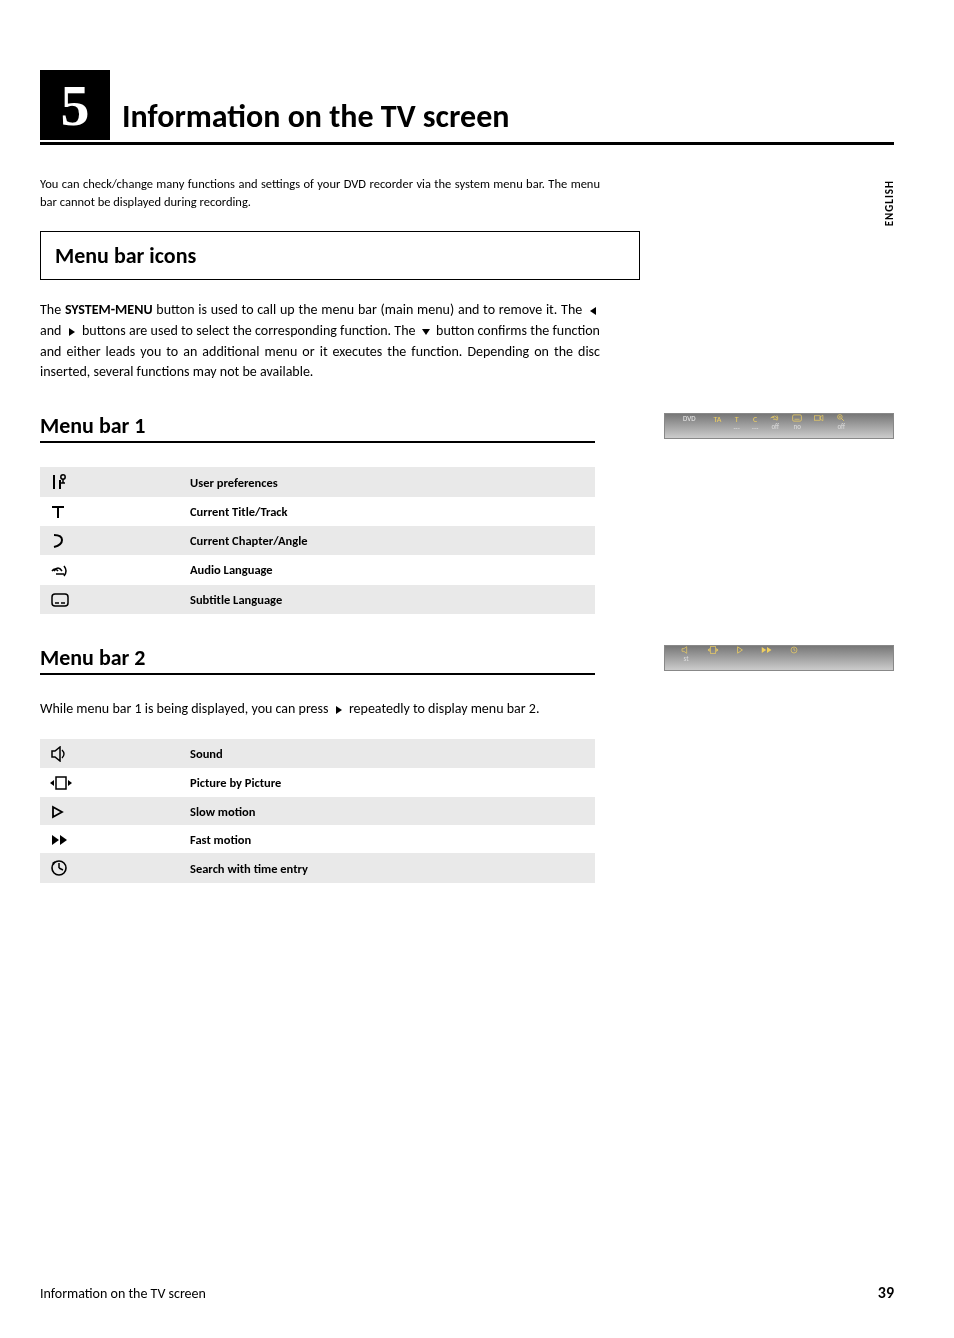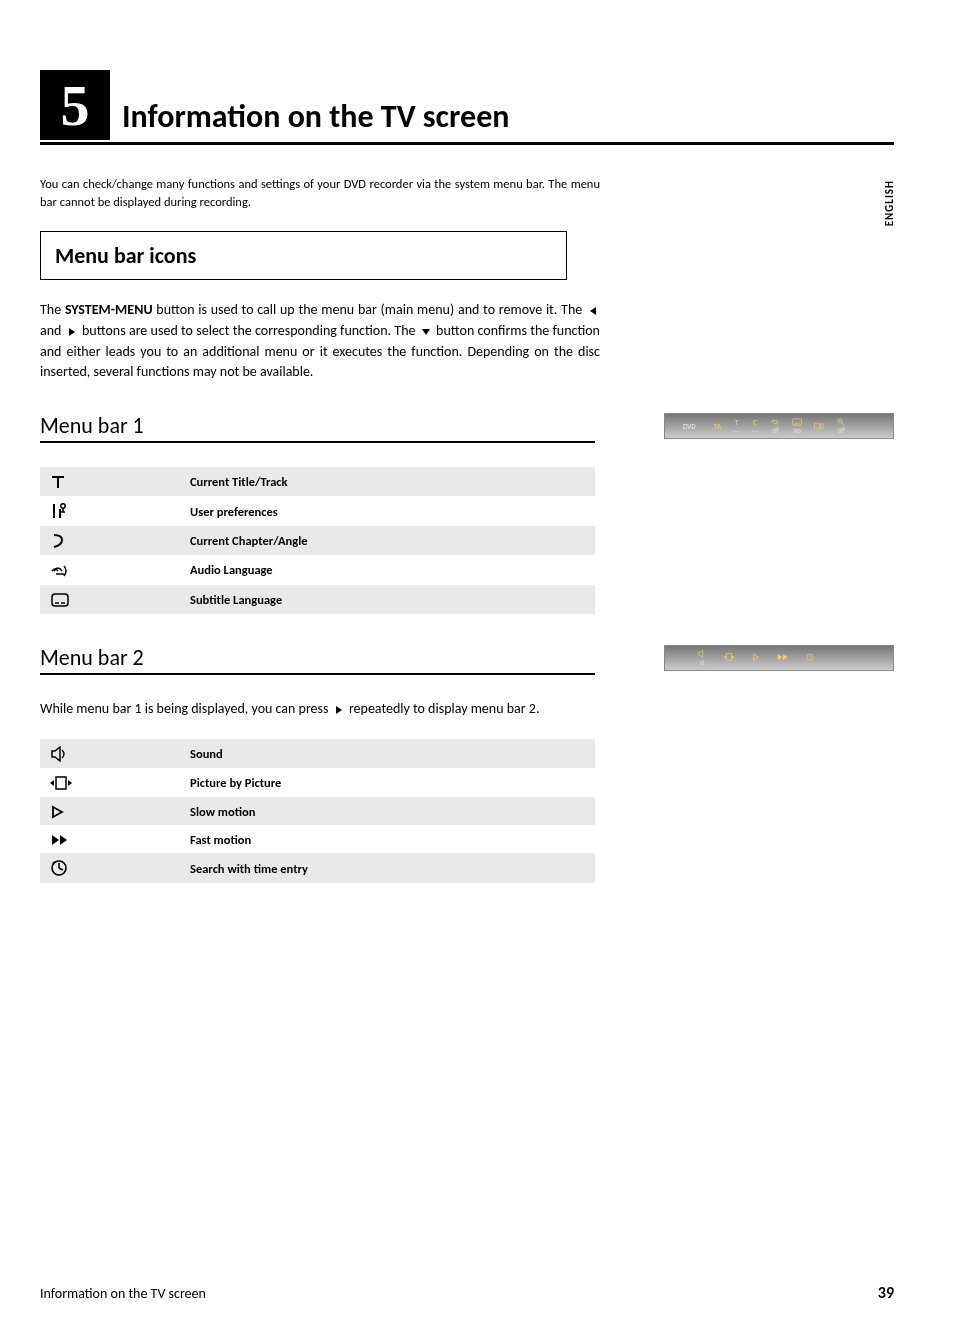--- a/index.html
+++ b/index.html
@@ -15,37 +15,37 @@
   .chapter-header { display: flex; align-items: flex-end; gap: 12px; margin-top: 10px; }
   .chapter-num-box {
     width: 70px; height: 70px; background: #000; color: #fff;
     display: flex; align-items: center; justify-content: center;
     font-size: 58px; font-weight: 900; font-family: Georgia, serif;
   }
   .chapter-title { font-size: 32px; font-weight: 700; padding-bottom: 4px; }
   .hr-thick { border: none; border-top: 3px solid #000; margin-top: 2px; margin-bottom: 30px; }
   .intro { font-size: 12.5px; line-height: 1.45; max-width: 560px; text-align: justify; margin-bottom: 20px; }
   .section-box {
-    border: 1px solid #000; padding: 10px 14px; width: 527px;
+    border: 1px solid #000; padding: 10px 14px; width: 600px;
     font-size: 22px; font-weight: 700; margin-bottom: 20px;
   }
   .section-text { font-size: 14px; line-height: 1.45; max-width: 560px; text-align: justify; margin-bottom: 20px; }
   .menu-heading-row { display: flex; align-items: flex-end; justify-content: space-between; gap: 30px; margin-top: 30px; }
-  .menu-heading { font-size: 22px; font-weight: 400; }
+  .menu-heading { font-size: 22px; font-weight: 700; }
   .menu-heading-rule { border: none; border-top: 2px solid #000; width: 555px; margin-top: 2px; margin-bottom: 24px; }
   .icon-table { width: 555px; border-collapse: collapse; font-size: 12.5px; }
   .icon-table tr:nth-child(odd) td { background: #e9e9e9; }
   .icon-table td { padding: 6px 10px; }
   .icon-table td.icon-cell { width: 140px; vertical-align: middle; }
   .icon-table td.label-cell { font-weight: 700; }
   .osd-strip {
     width: 230px; height: 26px;
     background: linear-gradient(#777, #ccc);
     border: 1px solid #888;
-    display: flex; align-items: center; justify-content: flex-start;
+    display: flex; align-items: flex-start; justify-content: flex-start;
     gap: 12px; padding-left: 18px;
     font-size: 8px; color: #f0d060;
   }
   .osd-cell{ display:flex; flex-direction:column; align-items:center; gap:1px; }
   .osd-sub{ color:#ddd; font-size:7px; line-height:1; }
   .lang-tab {
     position: absolute; right: 58px; top: 180px;
     writing-mode: vertical-rl; transform: rotate(180deg);
     font-size: 11px; font-weight: 700; letter-spacing: 1px;
   }
@@ -143,42 +143,42 @@
       </span>
     </div>
   </div>
 </div>
 <hr class="menu-heading-rule">
 
 <table class="icon-table">
   <tbody>
       <tr>
     <td class="icon-cell">
-      <svg class="ico" width="16" height="16" viewBox="0 0 16 16">
-            <line x1="2" y1="3" x2="14" y2="3" stroke="#000" stroke-width="2"></line>
-            <line x1="8" y1="3" x2="8" y2="14" stroke="#000" stroke-width="2"></line>
-          </svg>
-    </td>
-    <td class="label-cell">Current Title/Track</td>
-  </tr>
-  <tr>
-    <td class="icon-cell">
       <svg class="ico" width="18" height="18" viewBox="0 0 18 18">
             <line x1="4" y1="16" x2="4" y2="2" stroke="#000" stroke-width="2"></line>
             <line x1="10" y1="16" x2="10" y2="7" stroke="#000" stroke-width="2"></line>
             <circle cx="13" cy="4" r="2.2" fill="none" stroke="#000" stroke-width="1.5"></circle>
             <line x1="13" y1="6" x2="13" y2="10" stroke="#000" stroke-width="1.5"></line>
             <line x1="11" y1="10" x2="15" y2="10" stroke="#000" stroke-width="1.5"></line>
           </svg>
     </td>
     <td class="label-cell">User preferences</td>
   </tr>
   <tr>
     <td class="icon-cell">
       <svg class="ico" width="16" height="16" viewBox="0 0 16 16">
+            <line x1="2" y1="3" x2="14" y2="3" stroke="#000" stroke-width="2"></line>
+            <line x1="8" y1="3" x2="8" y2="14" stroke="#000" stroke-width="2"></line>
+          </svg>
+    </td>
+    <td class="label-cell">Current Title/Track</td>
+  </tr>
+  <tr>
+    <td class="icon-cell">
+      <svg class="ico" width="16" height="16" viewBox="0 0 16 16">
             <path d="M4 2 Q12 2 12 7 Q12 12 4 14" fill="none" stroke="#000" stroke-width="2"></path>
           </svg>
     </td>
     <td class="label-cell">Current Chapter/Angle</td>
   </tr>
   <tr>
     <td class="icon-cell">
       <svg class="ico" width="20" height="16" viewBox="0 0 20 16">
             <path d="M2 8 Q5 4 8 8 M4 8 Q8 2 12 8 M6 11 L14 11 M14 3 Q18 8 14 13" fill="none" stroke="#000" stroke-width="1.5"></path>
           </svg>
@@ -196,21 +196,21 @@
     <td class="label-cell">Subtitle Language</td>
   </tr>
 </tbody>
   </table>
 
 <div class="menu-heading-row">
   <div style="width:555px">
     <div class="menu-heading">Menu bar 2</div>
   </div>
   <div>
-    <div class="osd-strip" style="padding-left:32px;gap:16px">
+    <div class="osd-strip" style="padding-left:16px;gap:16px">
       <span class="osd-cell">
         <svg width="10" height="8" viewBox="0 0 14 12">
             <polygon points="1,4 4,4 8,1 8,11 4,8 1,8" fill="none" stroke="#f0d060" stroke-width="1"></polygon>
           </svg>
         <span class="osd-sub">st</span>
       </span>
       <span><svg width="12" height="8" viewBox="0 0 16 12">
             <rect x="4" y="1" width="8" height="10" fill="none" stroke="#f0d060" stroke-width="1"></rect>
             <polygon points="3,3 0,6 3,9" fill="#f0d060"></polygon>
             <polygon points="13,3 16,6 13,9" fill="#f0d060"></polygon>

